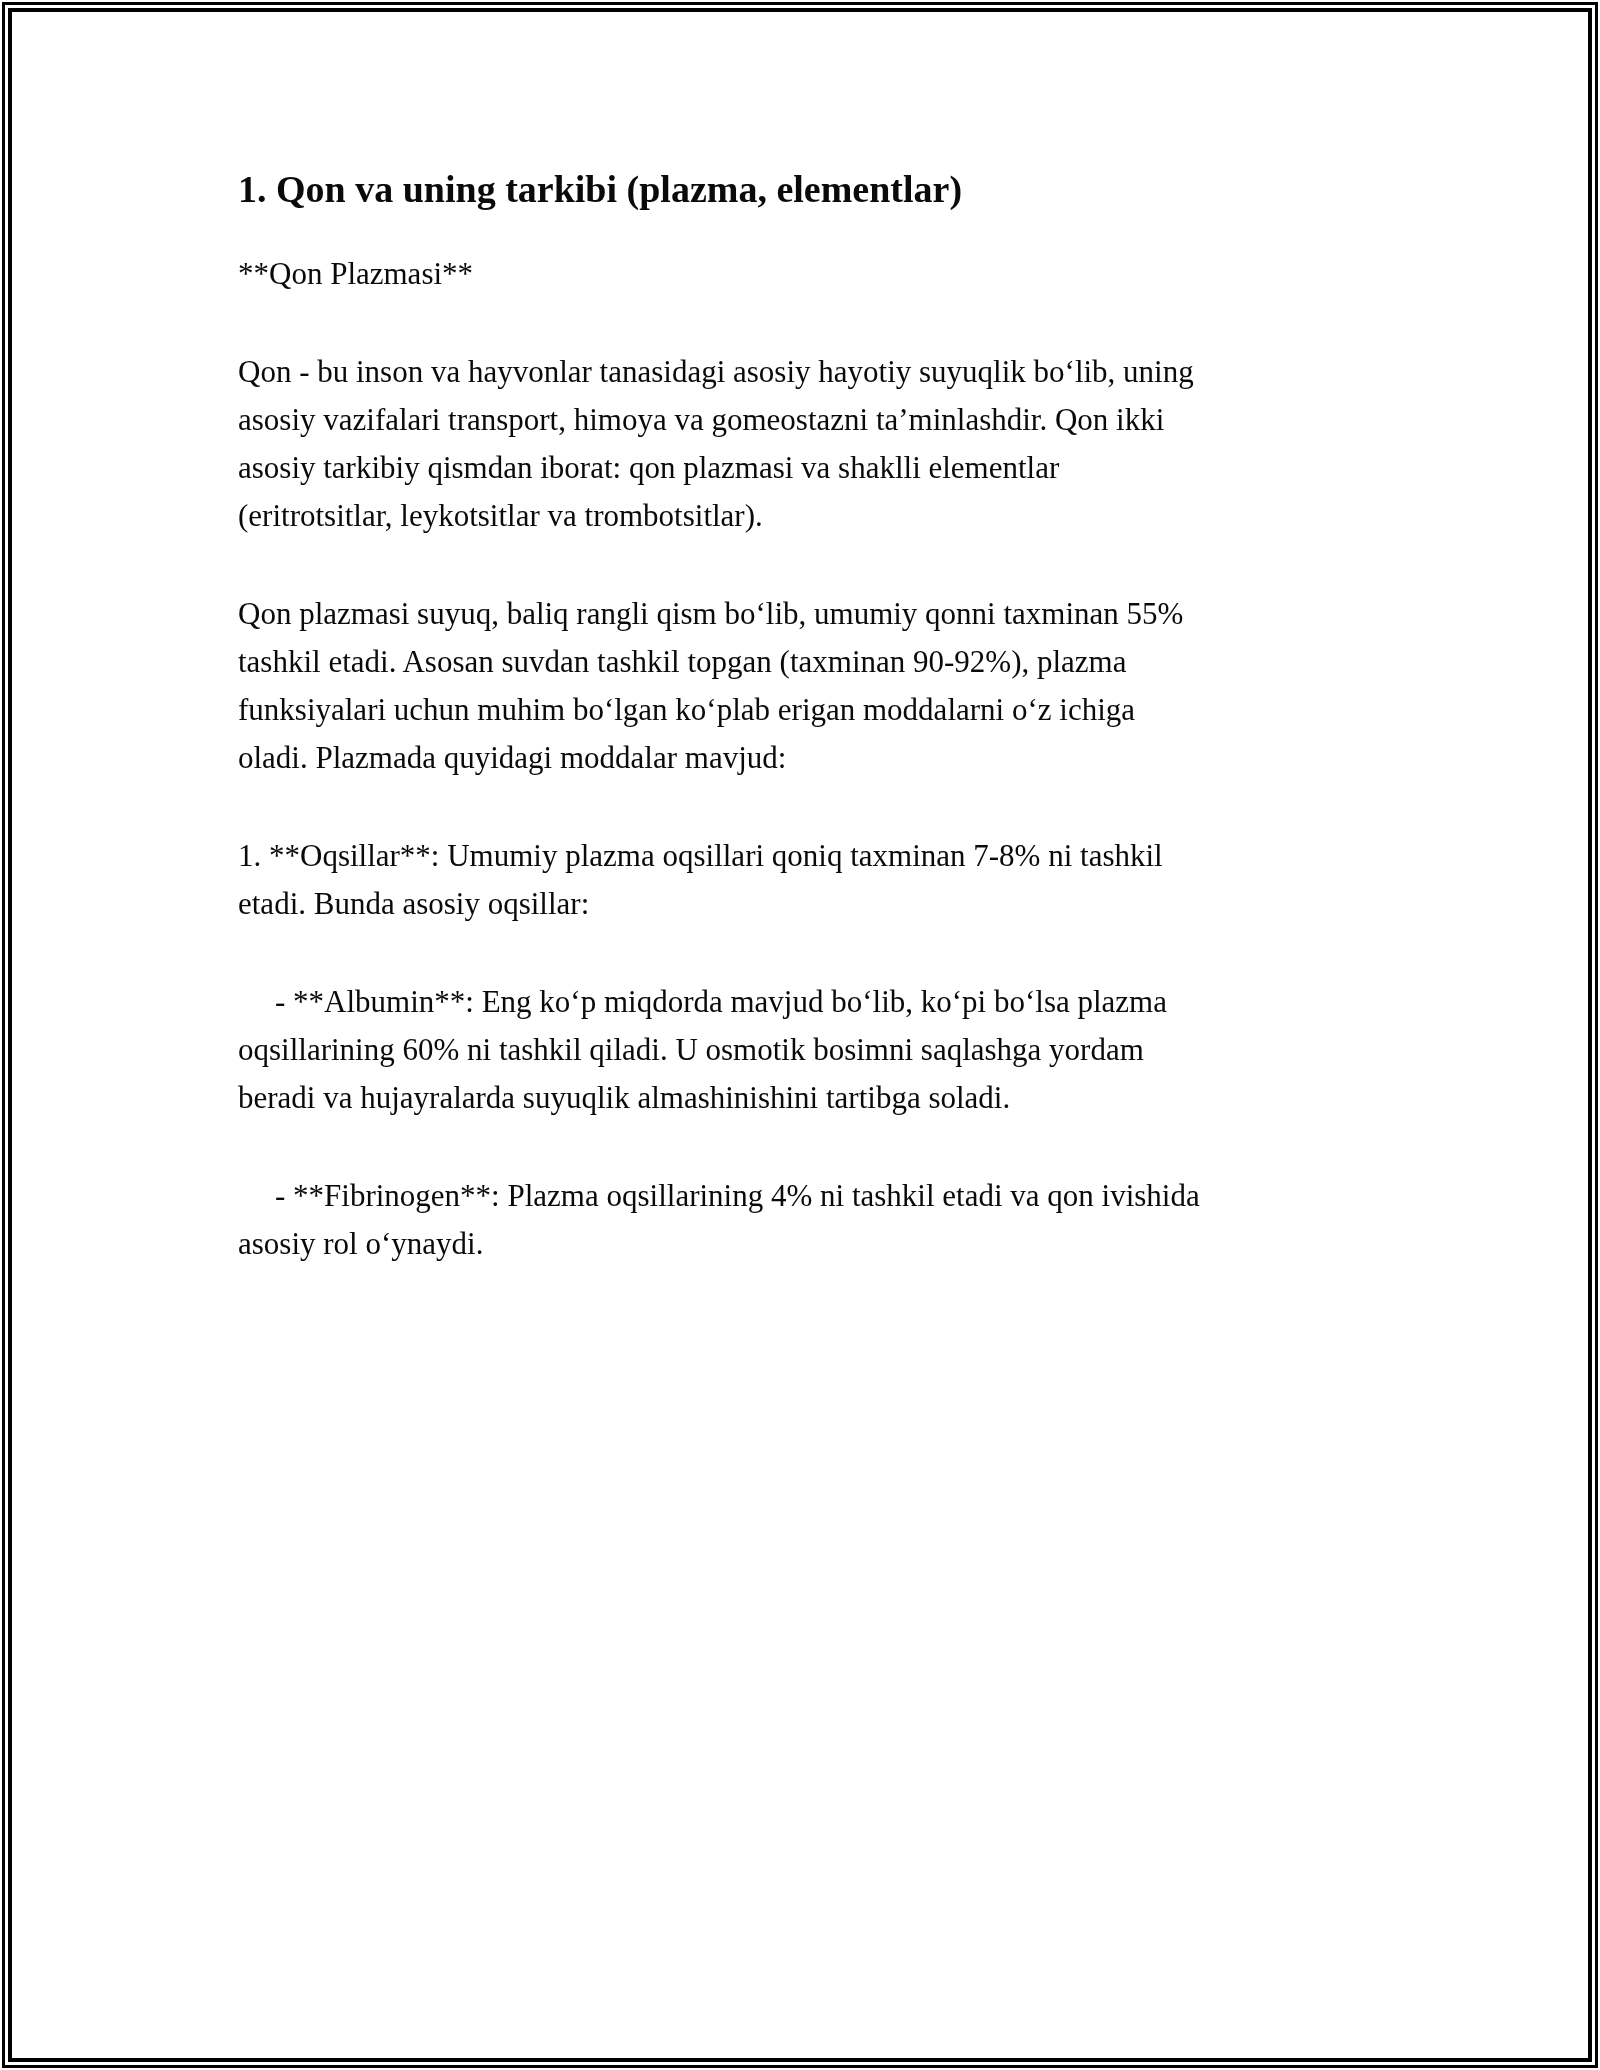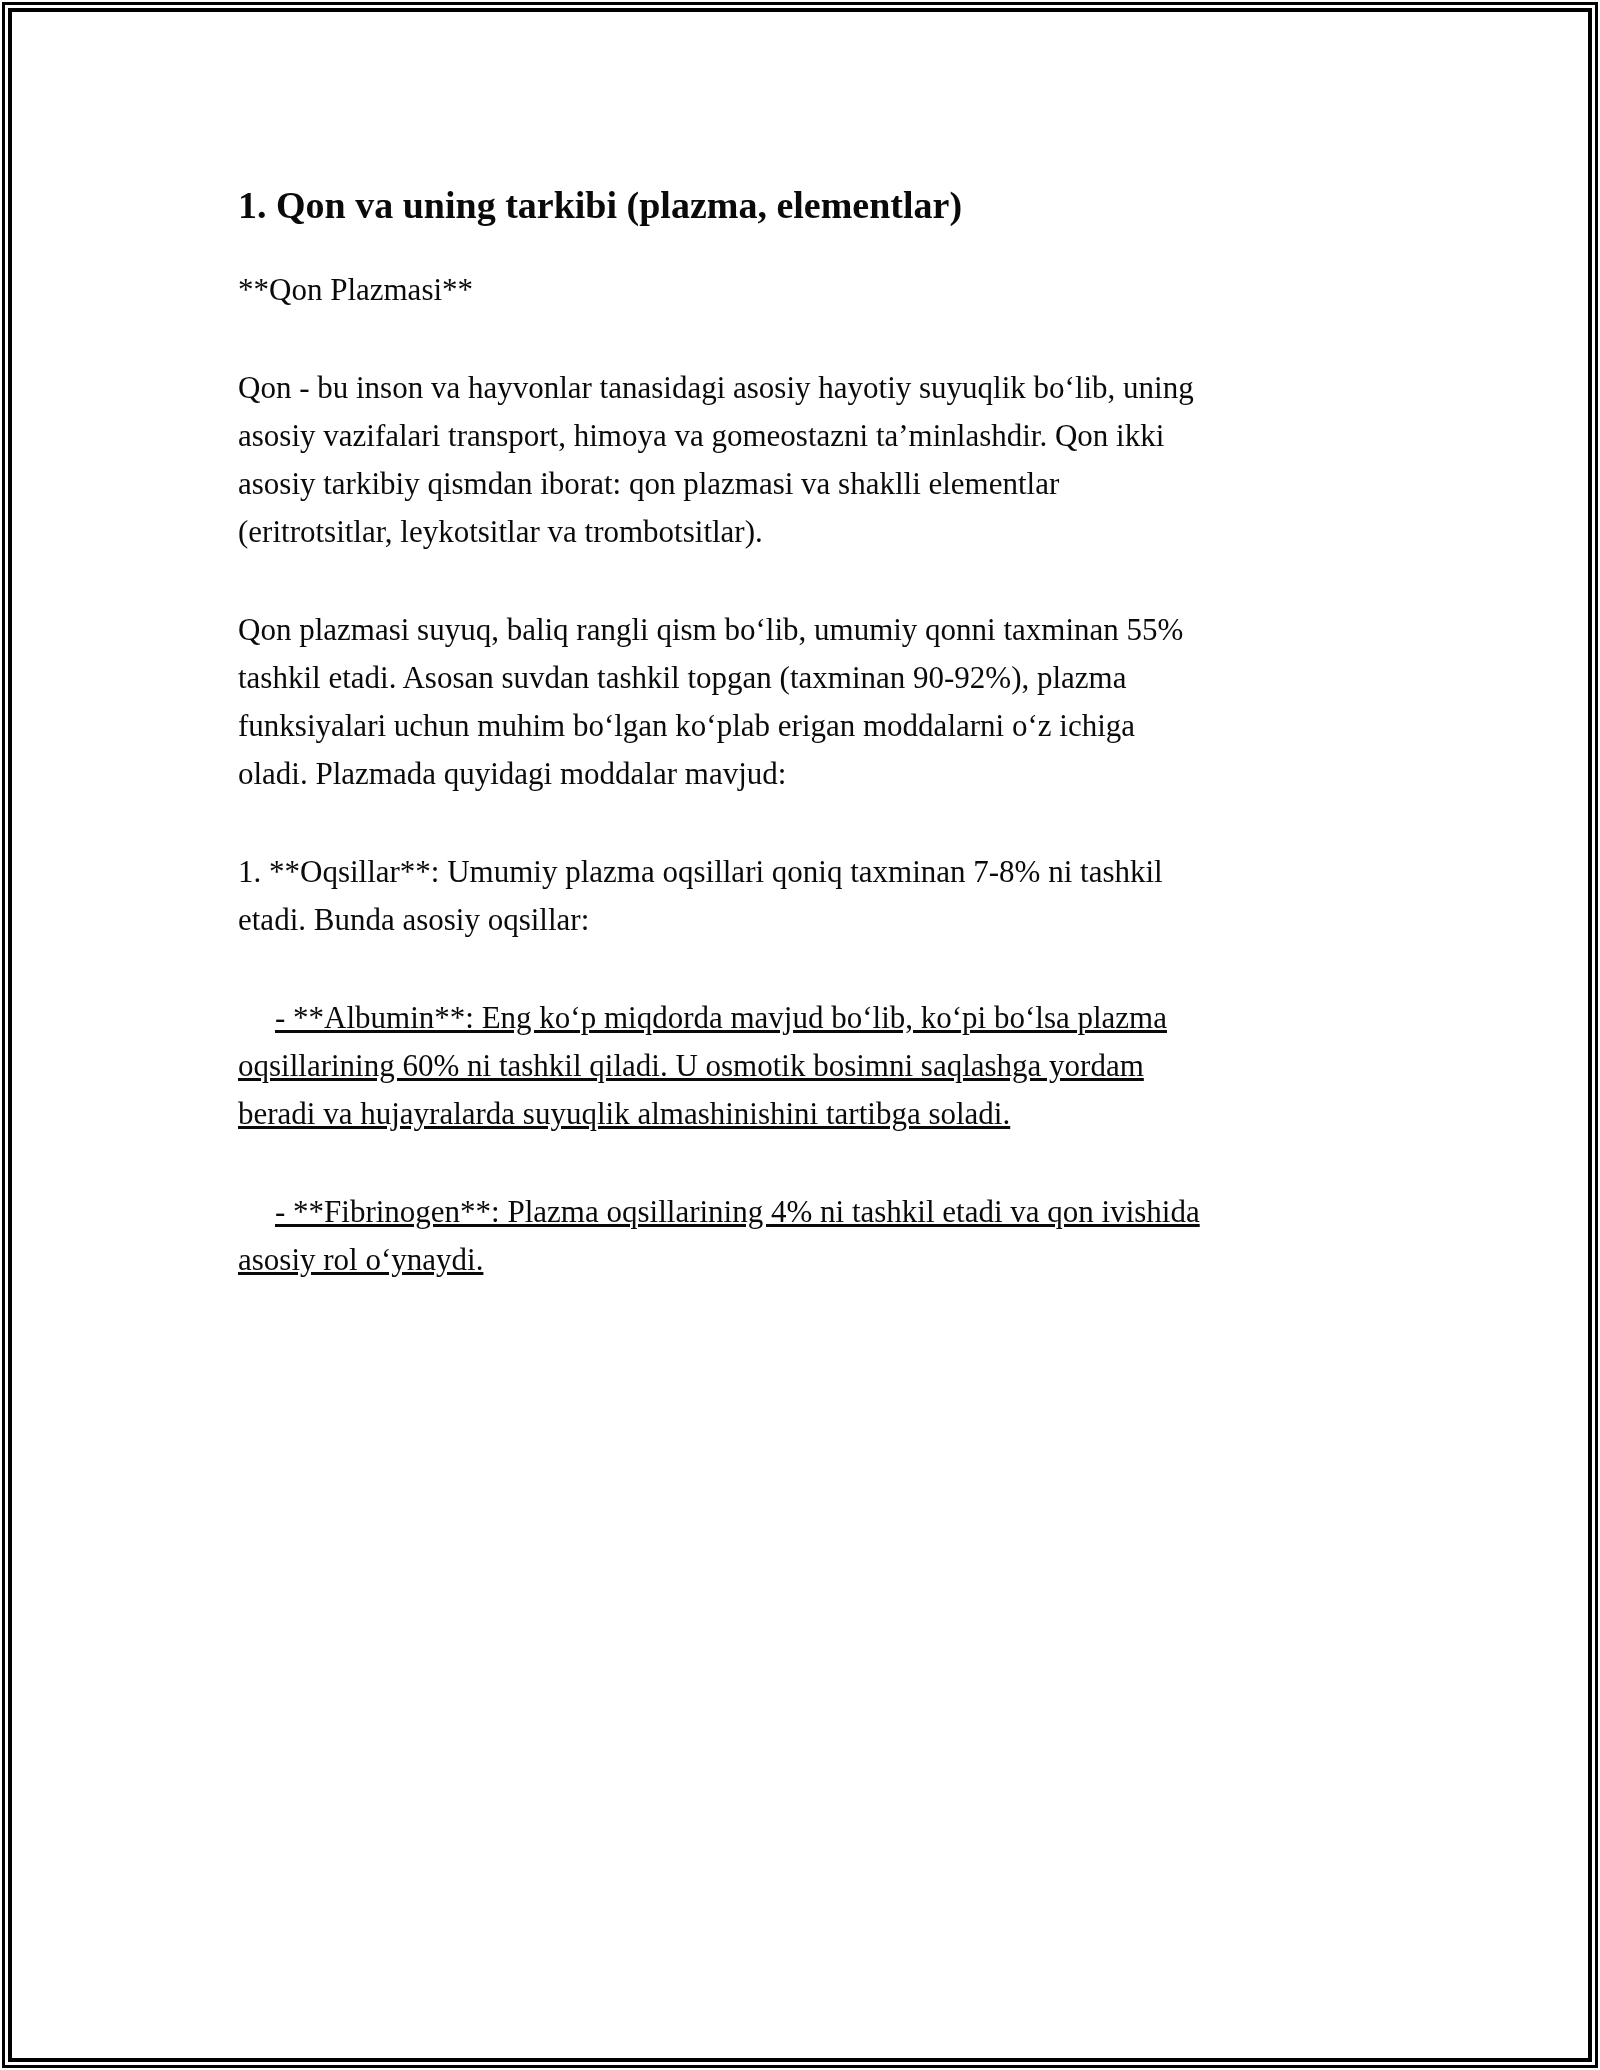--- a/index.html
+++ b/index.html
@@ -24,39 +24,38 @@
   }
   .inner-frame {
     position: absolute;
     inset: 8px;
     border: 4px solid #000000;
     pointer-events: none;
   }
   .content {
     position: absolute;
     left: 238px;
-    top: 178px;
+    top: 162px;
     width: 1180px;
   }
   .doc-title {
     font-size: 38px;
     line-height: 54px;
     font-weight: bold;
     margin: 0 0 34px 0;
     white-space: nowrap;
   }
   .doc-body p {
     font-size: 31px;
     line-height: 48px;
     margin: 0 0 50px 0;
     white-space: nowrap;
   }
   .doc-body p.indent-first {
     text-indent: 37px;
-    text-decoration: underline;
   }
 </style>
 </head>
 <body>
 
 <div class="page">
   <div class="outer-frame"></div>
   <div class="inner-frame"></div>
   <div class="content">
     <h1 class="doc-title">1. Qon va uning tarkibi (plazma, elementlar)</h1>

